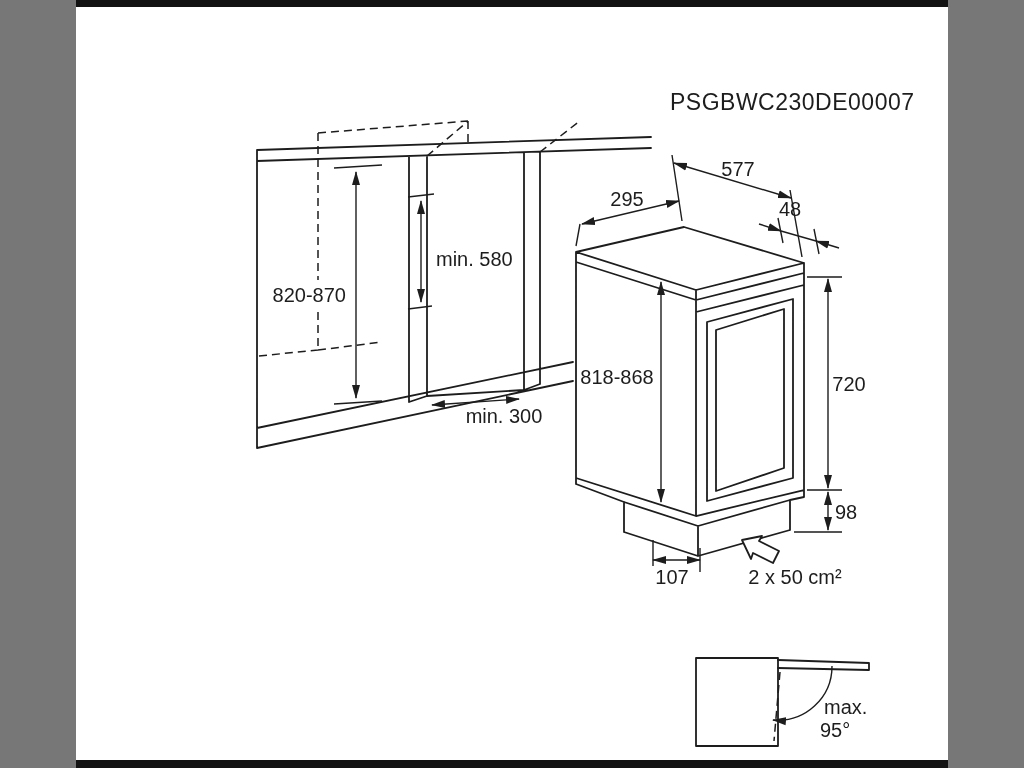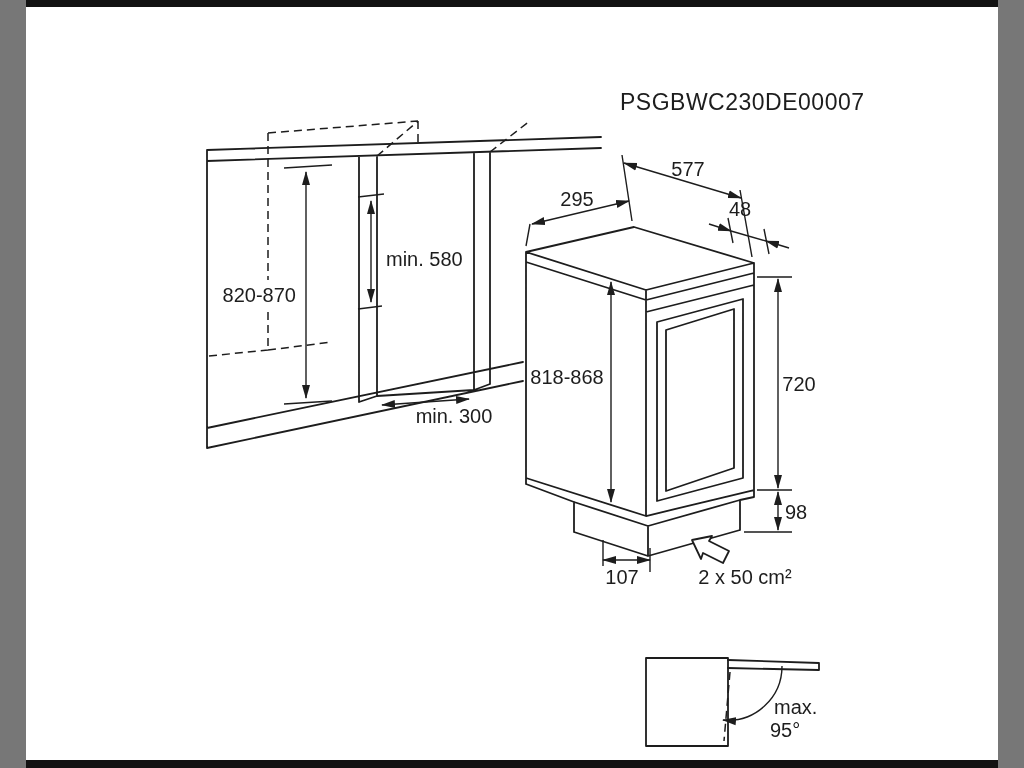--- a/index.html
+++ b/index.html
@@ -1,17 +1,17 @@
 <!DOCTYPE html>
 <html style="--line: #1d1d1d; --background: #ffffff; --bar: #121212;"><head>
 <meta charset="utf-8">
 <style>
   html,body{margin:0;padding:0;background:#777;}
   .stage{
-    position:relative;width:972px;height:768px;margin:0 auto;
+    position:relative;width:872px;height:768px;margin:0 auto;
     background:var(--background,#ffffff);overflow:hidden;
     font-family:"Liberation Sans",sans-serif;
   }
   .bar{position:absolute;left:0;width:1024px;background:var(--bar,#121212);}
   .bar.top{top:0;height:7px;}
   .bar.bottom{bottom:0;height:8px;}
   svg{position:absolute;left:0;top:0;}
   svg text{
     fill:var(--line,#1d1d1d);
     font-family:"Liberation Sans","DejaVu Sans",sans-serif;

